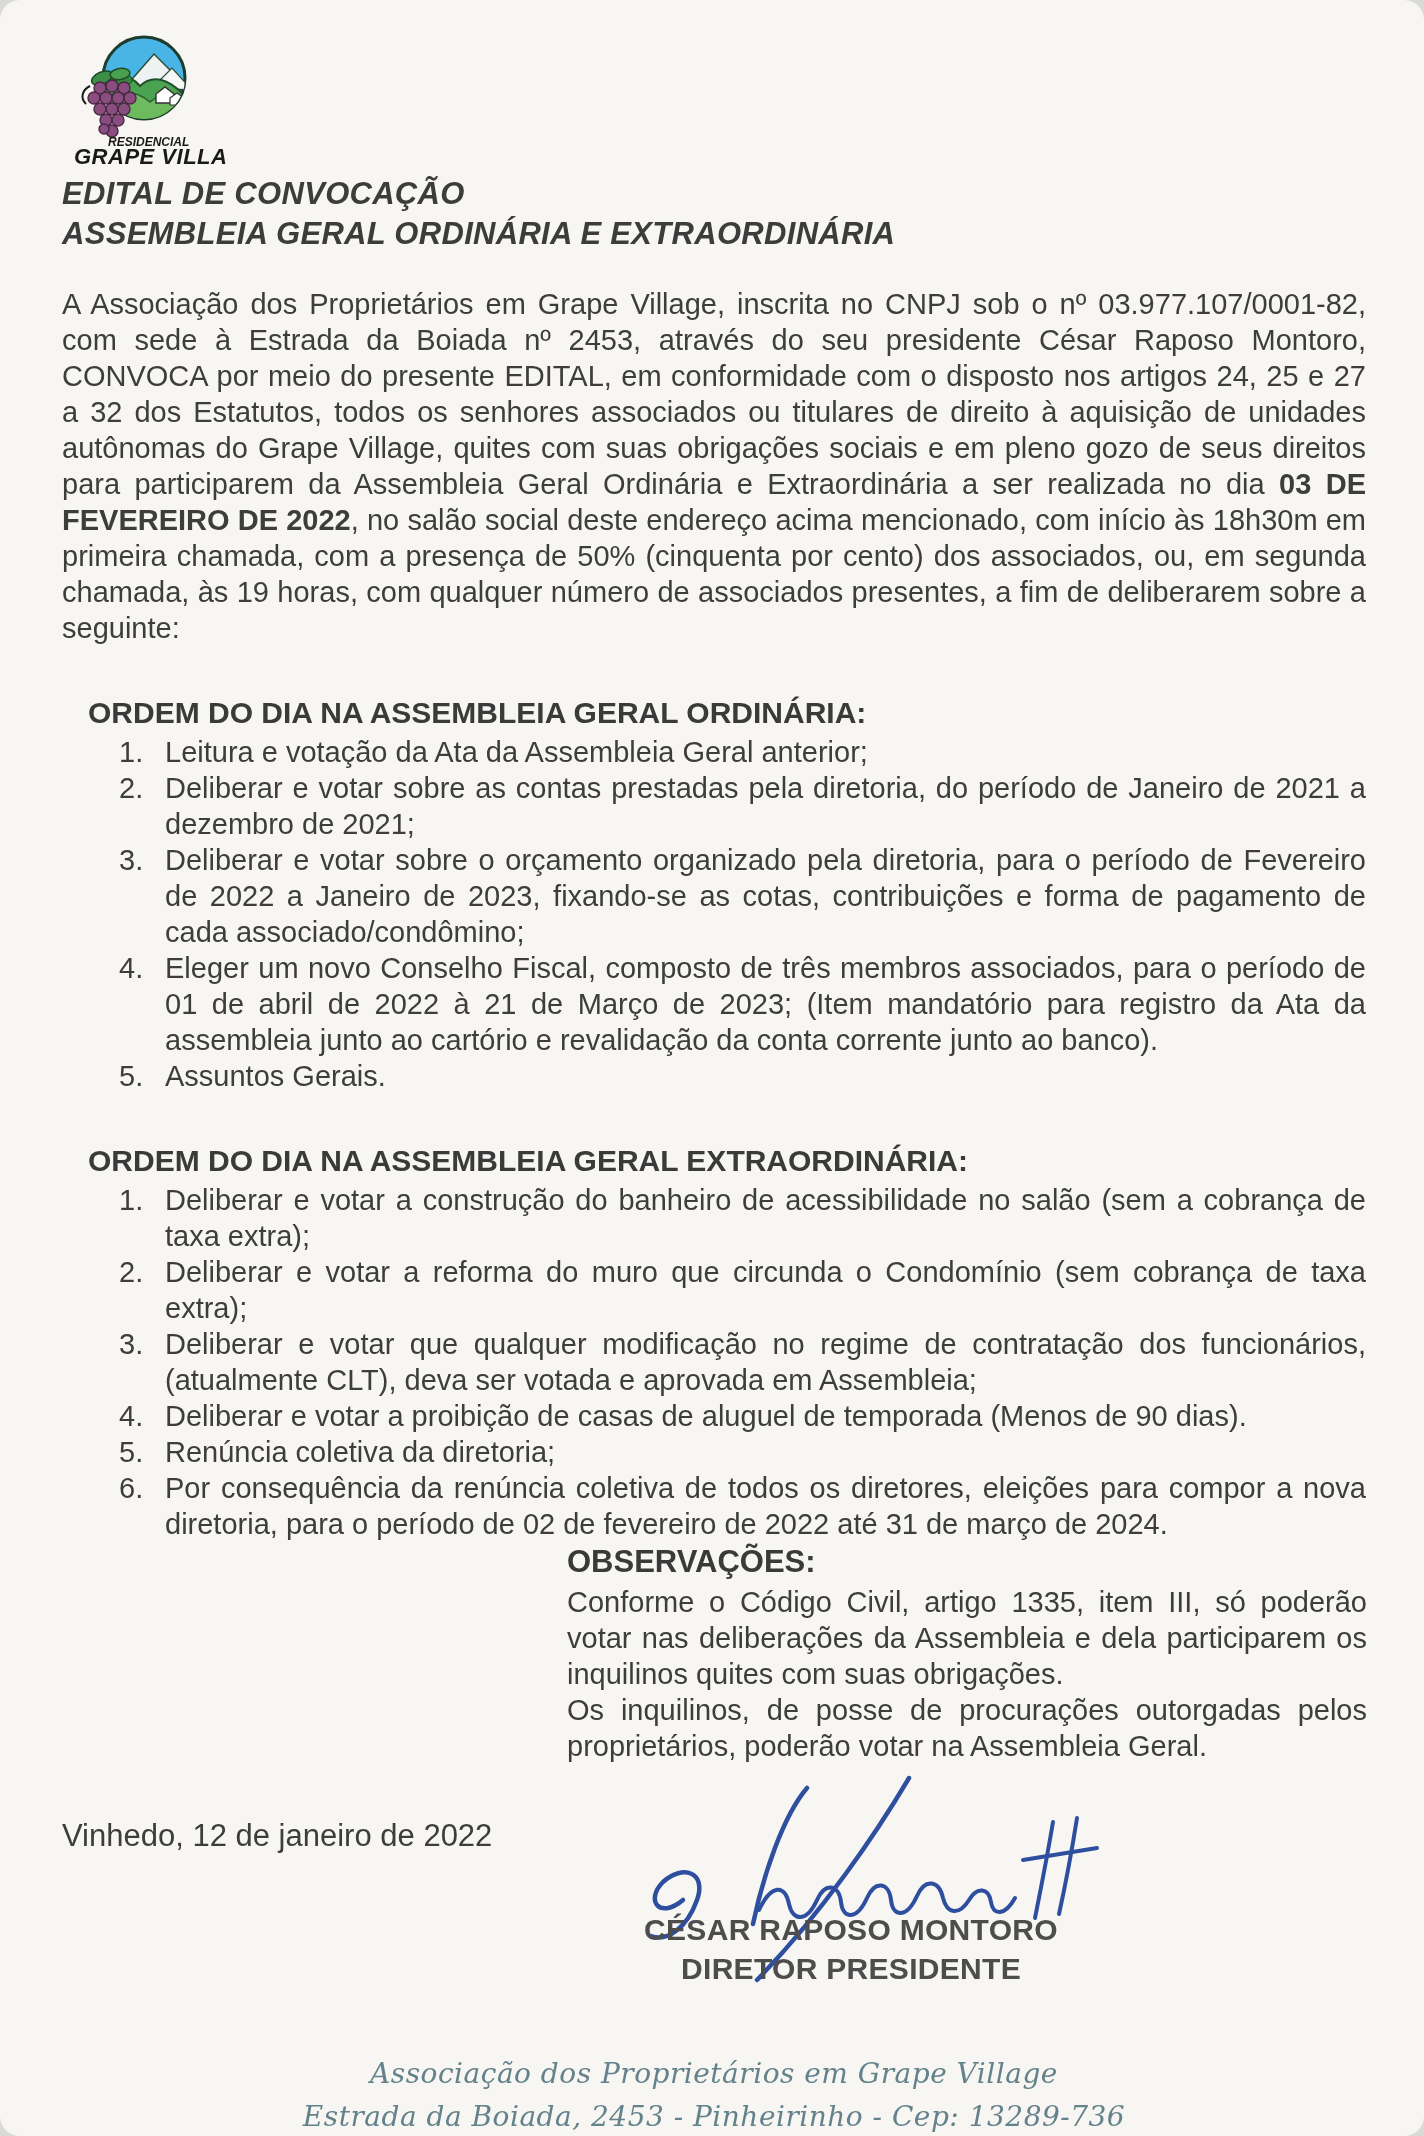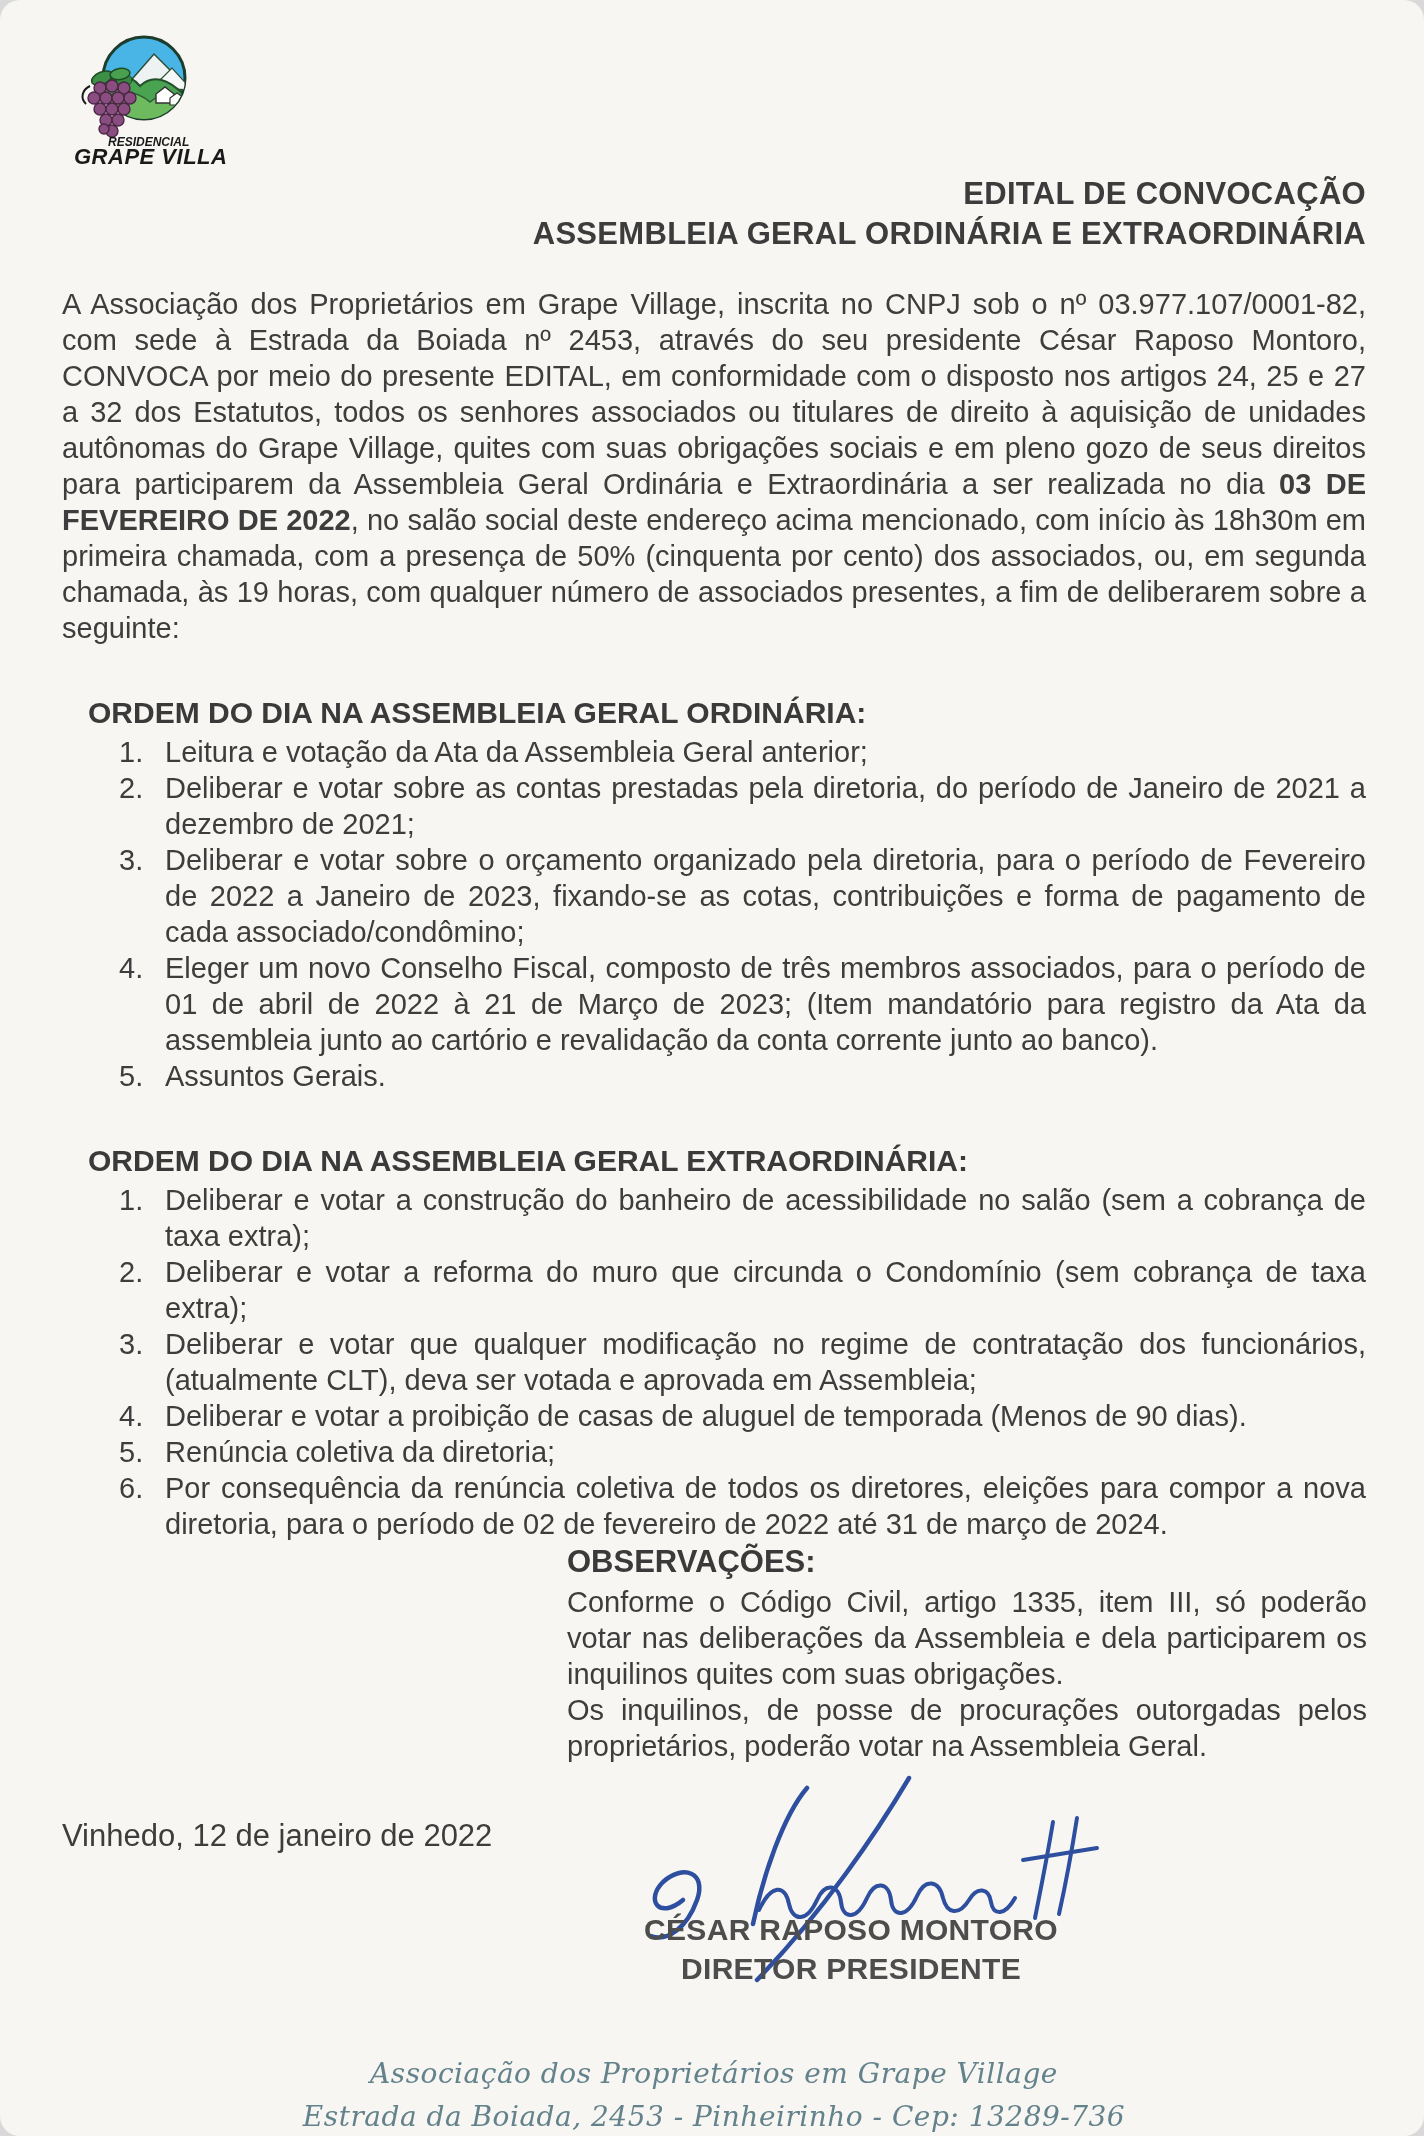--- a/index.html
+++ b/index.html
@@ -18,21 +18,21 @@
     border-radius: 20px;
   }
 
   .doc-body { padding: 28px 58px 0 62px; }
 
   
   .logo-block { width: 170px; margin-left: -6px; }
   .logo-block svg { display: block; }
 
   
-  .title-block { text-align: right; margin-top: 6px; }
+  .title-block { text-align: left; margin-top: 6px; font-style: italic; }
   .title-line {
     font-size: 31px; font-weight: bold; line-height: 40px;
     color: #3c3c3c; letter-spacing: 0.3px;
   }
 
   
   .intro {
     margin-top: 32px;
     font-size: 29px; line-height: 36px;
     text-align: justify;

